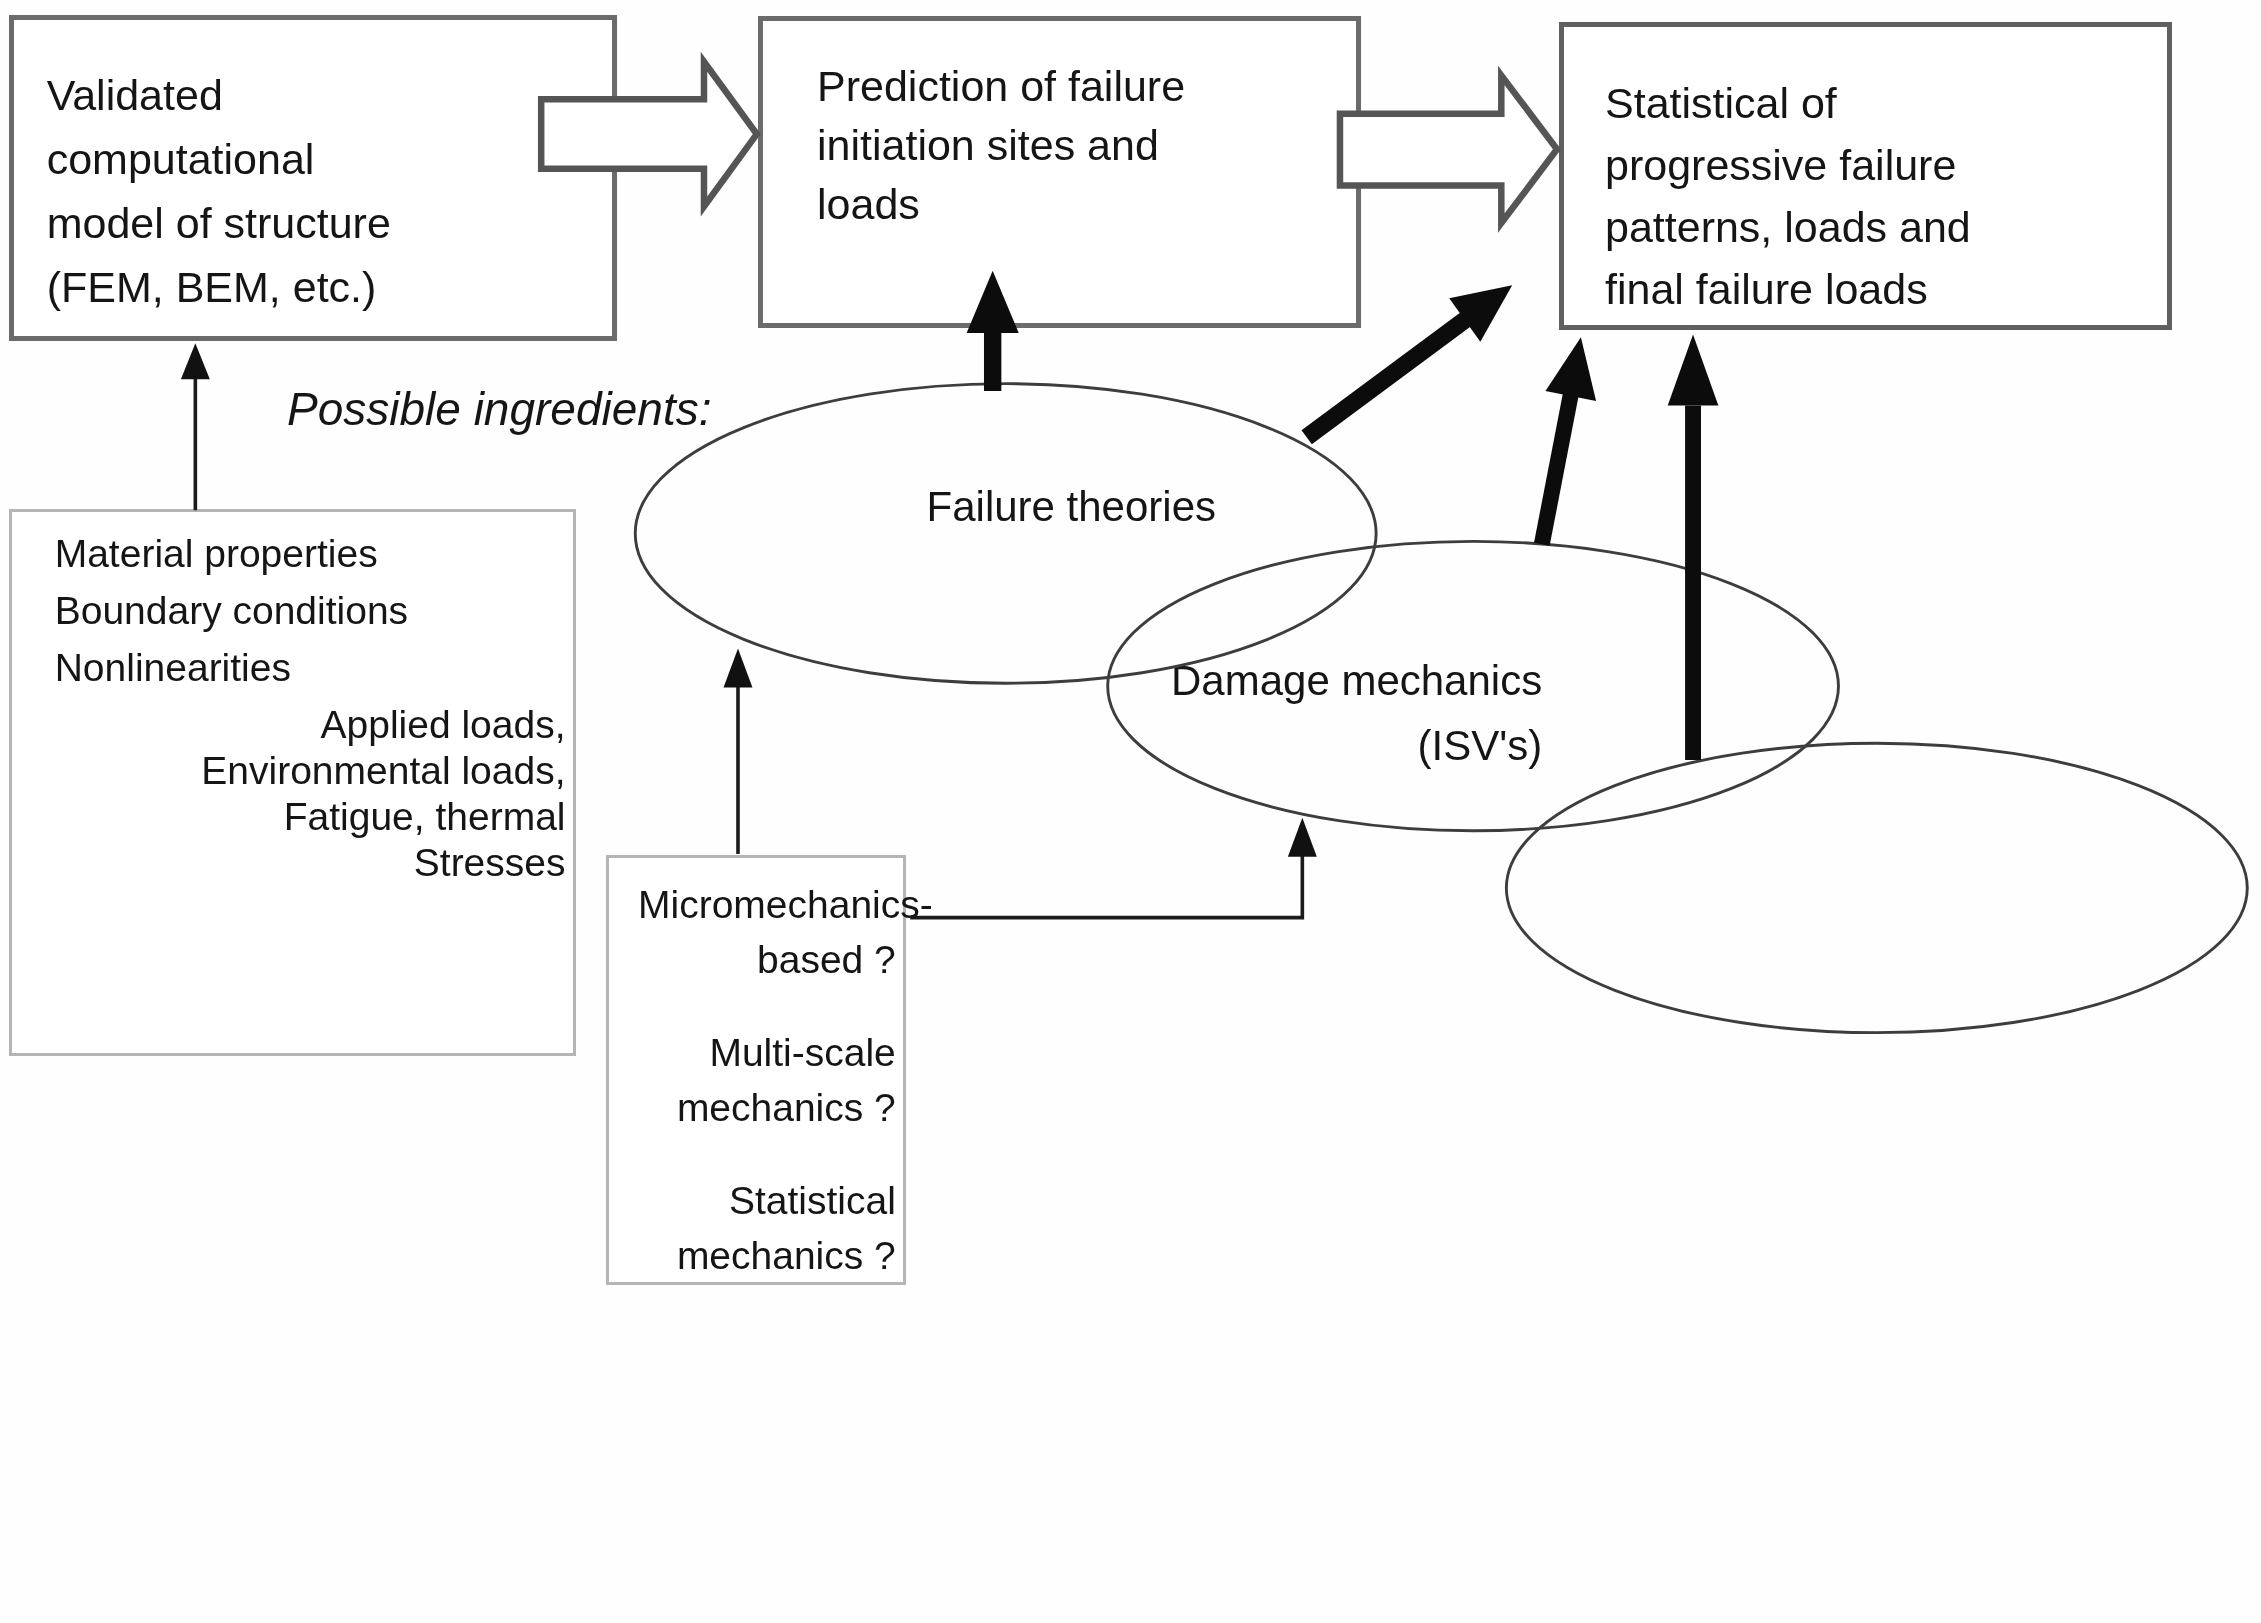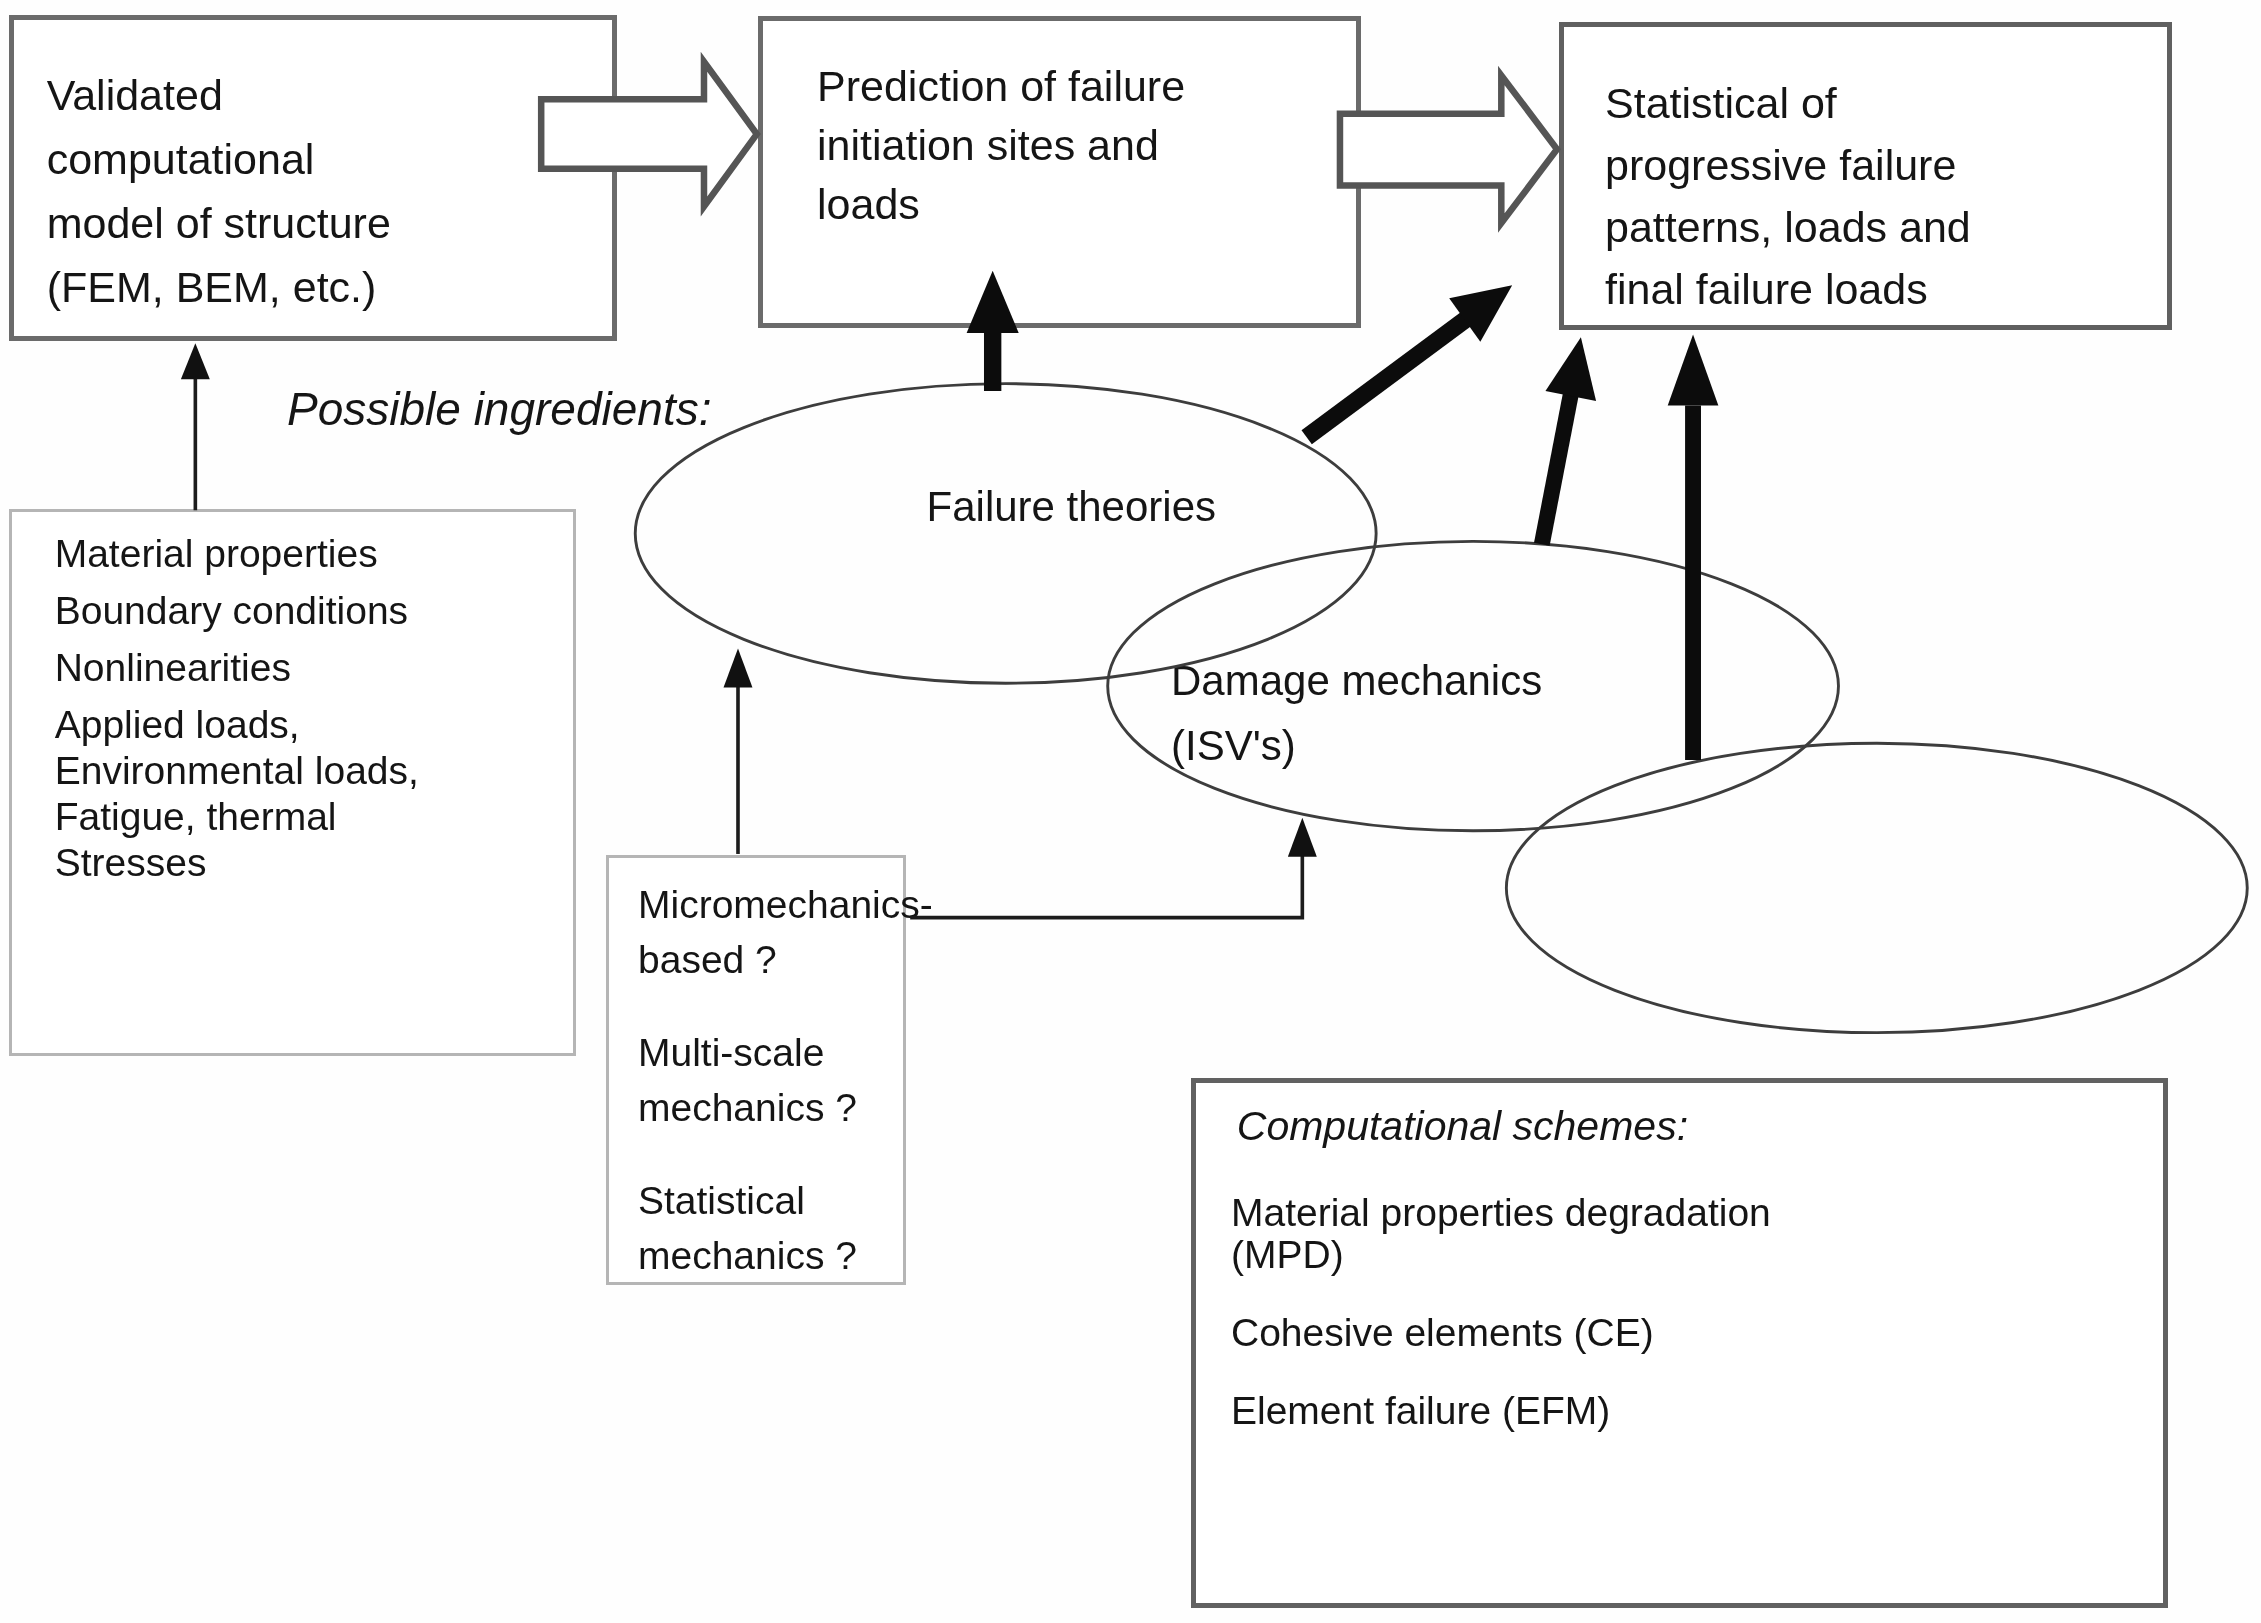--- a/index.html
+++ b/index.html
@@ -9,21 +9,21 @@
     background:#fefefe;
     font-family:"Liberation Sans", sans-serif;
     color:#151515;
     overflow:hidden;
     padding-left:8px;
   }
   .abs{position:absolute;}
   .box{position:absolute;background:#ffffff;box-sizing:border-box;}
   .box.dark{border:5.8px solid #6b6b6b;}
   .box.light{border:3.6px solid #b5b5b5;}
-  .pre{white-space:pre-line;}
+  .pre{white-space:pre-line;text-align:right;}
   
   #model-box{left:8.7px;top:14.5px;width:608px;height:326px;padding:43px 14.5px 0 33px;font-size:43px;line-height:64px;}
   #initiation-box{left:758px;top:16px;width:603px;height:312px;padding:36px 14.5px 0 54px;font-size:43px;line-height:59px;}
   #progressive-box{left:1559px;top:22px;width:613px;height:308px;border-color:#606060;padding:45px 14.5px 0 41px;font-size:43px;line-height:62px;}
   
   #inputs-box{left:8.7px;top:509px;width:567px;height:547px;padding:19px 7.2px 0 43px;font-size:39px;line-height:46px;}
   #inputs-box .para{margin:0 0 11px 0;}
   
   #micromech-box{left:606px;top:855px;width:300px;height:430px;padding:19px 7.2px 0 29px;font-size:39px;line-height:55px;}
   #micromech-box .para{margin:0 0 38px 0;}
@@ -77,27 +77,20 @@
 
   <div id="micromech-box" class="box light">
     <div class="para pre">Micromechanics-
 based ?</div>
     <div class="para pre">Multi-scale
 mechanics ?</div>
     <div class="para pre">Statistical
 mechanics ?</div>
   </div>
 
-  <div id="schemes-box" class="box">
-    <div class="schemes-title">Computational schemes:</div>
-    <div class="para pre">Material properties degradation
-(MPD)</div>
-    <div class="para pre">Cohesive elements (CE)</div>
-    <div class="para pre">Element failure (EFM)</div>
-  </div>
 
   <div id="failure-label" class="abs">Failure theories</div>
   <div id="damage-label" class="abs pre">Damage mechanics
 (ISV's)</div>
 
   <svg id="diagram-svg" viewBox="0 0 3125 2244">
 
     <ellipse cx="1390" cy="737" rx="512" ry="207" fill="none" stroke="#3d3d3d" stroke-width="4"></ellipse>
     <ellipse cx="2036" cy="948" rx="505" ry="200" fill="none" stroke="#3d3d3d" stroke-width="4"></ellipse>
     <ellipse cx="2594" cy="1227" rx="512" ry="200" fill="none" stroke="#3d3d3d" stroke-width="4"></ellipse>

